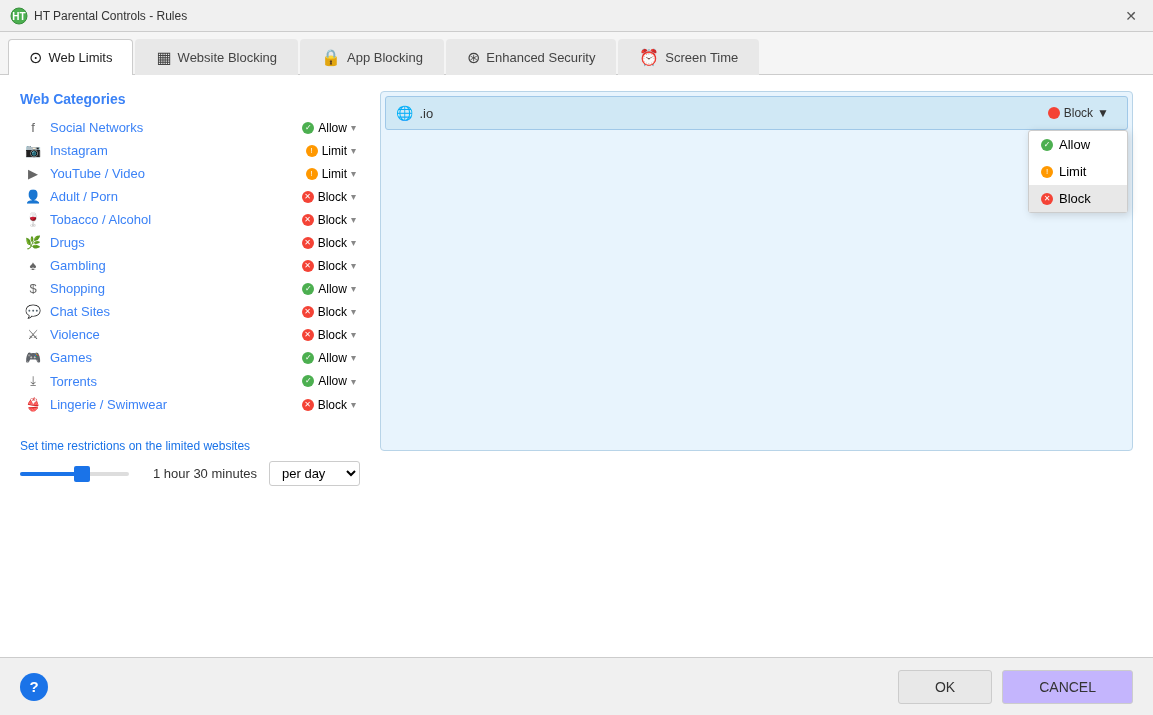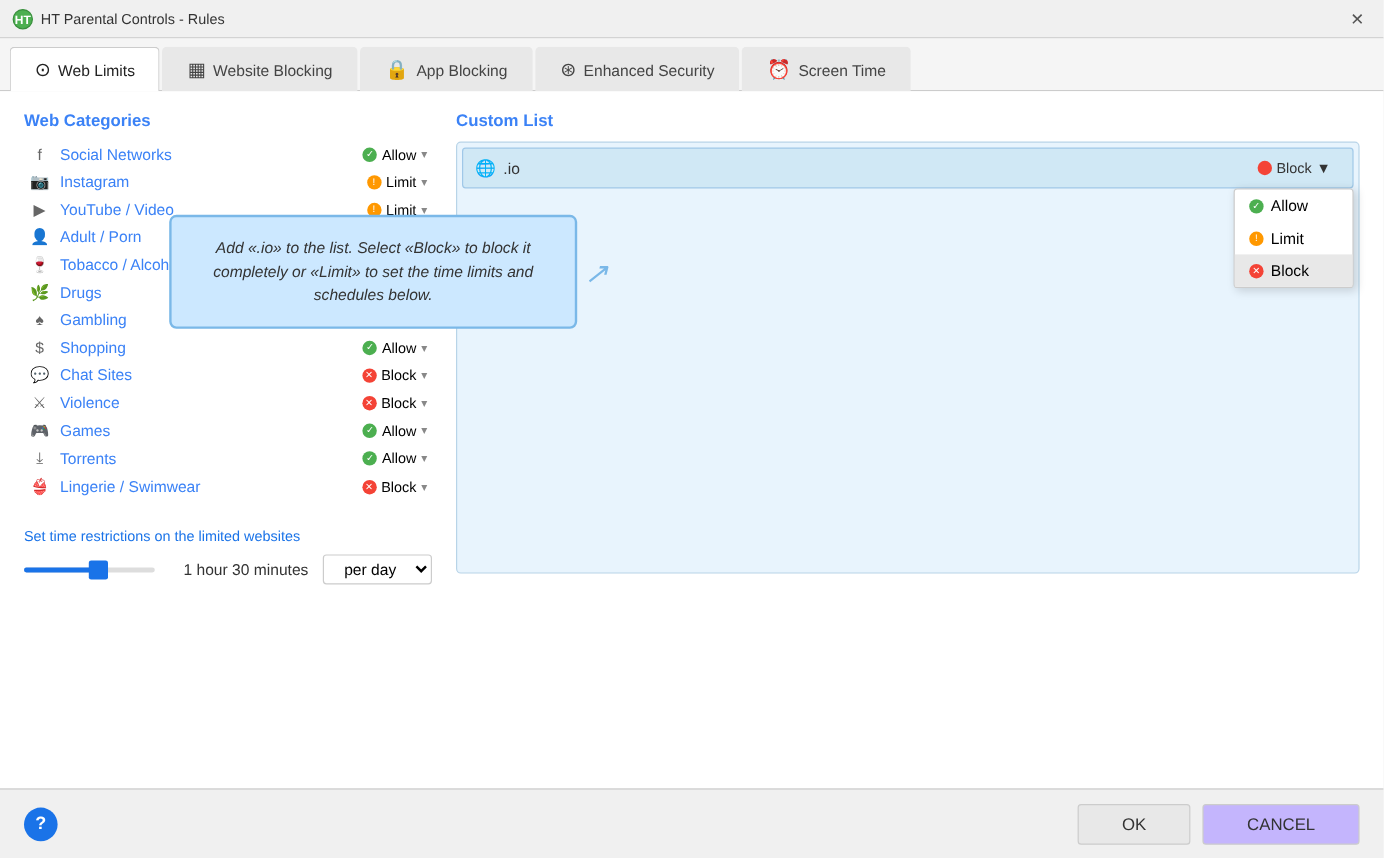--- a/index.html
+++ b/index.html
@@ -180,21 +180,20 @@
       white-space: nowrap;
       margin-left: 12px;
     }
     .per-day-select {
       border: 1px solid #ccc;
       border-radius: 3px;
       padding: 3px 8px;
       font-size: 13px;
       background: white;
       cursor: pointer;
-      text-align: center;
     }
     .set-schedule-btn {
       background: #e8e8e8;
       border: 1px solid #ccc;
       border-radius: 3px;
       padding: 5px 14px;
       font-size: 12px;
       cursor: pointer;
       color: #333;
       font-weight: 500;
@@ -563,21 +562,20 @@
         <span class="time-value">1 hour 30 minutes</span>
         <select class="per-day-select">
           <option>per day</option>
           <option>per week</option>
         </select>
       </div>
     </div>
   </div>
 
   <div class="right-panel">
-    <div class="section-title">Custom List</div>
     <div class="right-panel-inner">
       <div style="position:relative; flex:1;">
         <div class="custom-list-container">
           <div class="custom-list-row">
             <div class="site-input-area">
               <span class="site-globe">🌐</span>
               <input class="site-input" value=".io" style="">
             </div>
             <div class="block-dropdown">
               <span style="width:12px;height:12px;background:#f44336;border-radius:50%;display:inline-block;"></span>
@@ -594,24 +592,20 @@
                 <span style="width:12px;height:12px;background:#ff9800;border-radius:50%;display:inline-block;font-size:8px;line-height:12px;text-align:center;color:white;">!</span>
                 <span>Limit</span>
               </div>
               <div class="dropdown-item selected">
                 <span style="width:12px;height:12px;background:#f44336;border-radius:50%;display:inline-block;font-size:8px;line-height:12px;text-align:center;color:white;">✕</span>
                 <span>Block</span>
               </div>
             </div>
           </div>
 
-          <div class="callout">
-            <span>Add «.io» to the list. Select «Block» to block it completely or «Limit» to set the time limits and schedules below.</span>
-            <span class="callout-arrow">↗</span>
-          </div>
         </div>
       </div>
 
     </div>
   </div>
 
 </div>
 
 <div class="bottom-bar">
   <button class="help-btn">?</button>

